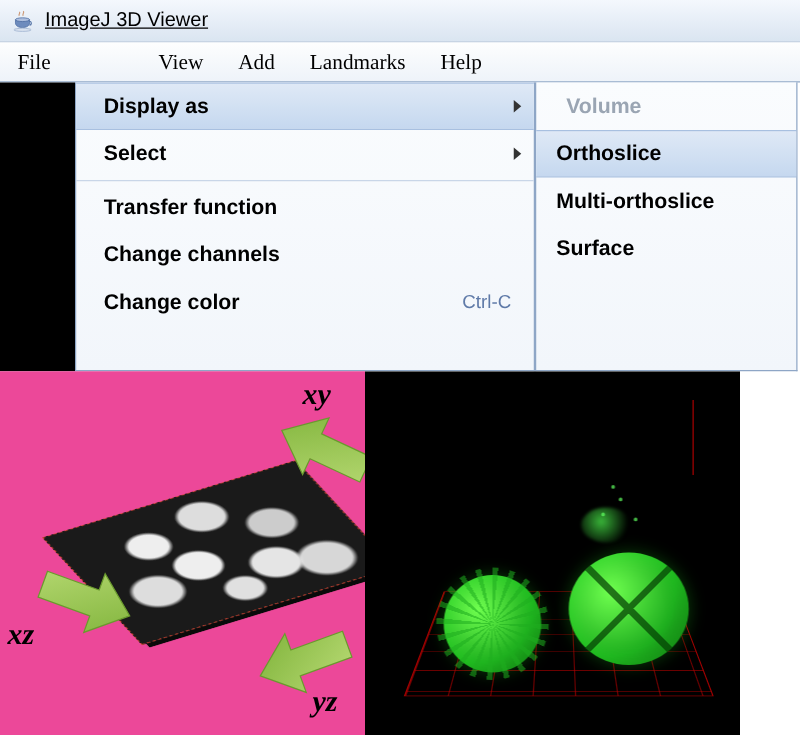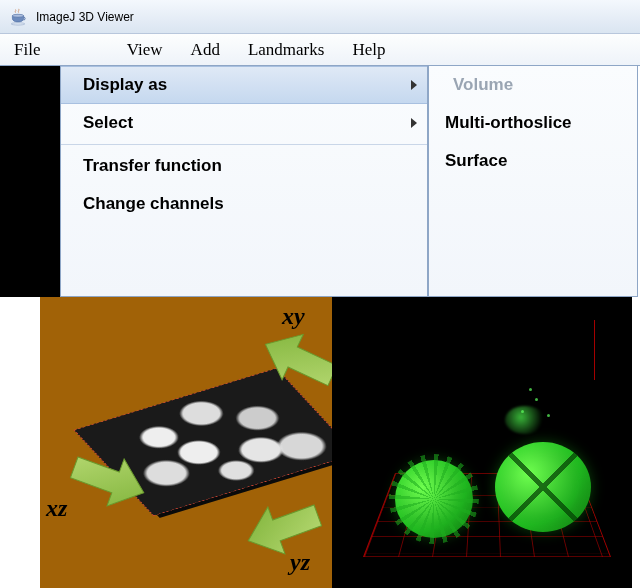--- a/index.html
+++ b/index.html
@@ -10,21 +10,21 @@
     height: 34px;
     background: linear-gradient(to bottom, #f4f8fd 0%, #e7eef7 50%, #dae5f1 100%);
     border-bottom: 1px solid #b8c7dc;
     display: flex; align-items: center; padding: 0 8px; gap: 8px;
   }
   .app-icon {
     width: 20px; height: 20px;
     display: flex; align-items: center; justify-content: center;
   }
   .app-icon svg { width: 20px; height: 20px; }
-  .title-text { font-size: 12px; color: #000; }
+  .title-text { font-size: 16px; color: #000; text-decoration: underline; }
 
   
   .menubar {
     height: 32px;
     background: linear-gradient(to bottom, #fdfefe 0%, #eef3f9 100%);
     border-bottom: 1px solid #8ea6c6;
     display: flex; align-items: stretch;
     font-size: 17px; color: #000;
   }
   .menubar-item {
@@ -84,21 +84,21 @@
   .submenu .sub-item.disabled { color: #9aa5b3; padding-left: 24px; }
   .submenu .sub-item.hovered {
     background: linear-gradient(to bottom, #dfe9f6, #c5d8ef);
     border-top: 1px solid #a8c0e0; border-bottom: 1px solid #a8c0e0;
   }
 
   
   .illustration-row {
     display: flex; height: 291px; width: 640px; position: relative;
   }
-  .illus-left { width: 292px; height: 291px; position: relative; background: #a16207; margin-left: 40px; }
+  .illus-left { width: 292px; height: 291px; position: relative; background: #ec4899; }
   .illus-right { width: 300px; height: 291px; position: relative; background: #000; }
 
   
   .big-arrow { position: absolute; }
   .axis-label { position: absolute; font-family: "Times New Roman", serif; font-style: italic; font-size: 24px; font-weight: bold; color: #000; }
 
   
   .slab {
     position: absolute; left: 60px; top: 60px; width: 230px; height: 170px;
     transform: rotateX(55deg) rotateZ(-28deg);
@@ -195,25 +195,32 @@
       <span>Select</span>
       <span class="arrow"></span>
     </div>
     <div class="menu-sep"></div>
     <div class="menu-item">
       <span>Transfer function</span>
     </div>
     <div class="menu-item">
       <span>Change channels</span>
     </div>
+    <div class="menu-item">
+      <span>Change color</span>
+      <span class="shortcut">Ctrl-C</span>
+    </div>
   </div>
 
   <div class="submenu">
     <div class="sub-item disabled">
       <span>Volume</span>
+    </div>
+    <div class="sub-item hovered">
+      <span>Orthoslice</span>
     </div>
     <div class="sub-item">
       <span>Multi-orthoslice</span>
     </div>
     <div class="sub-item">
       <span>Surface</span>
     </div>
   </div>
 </div>
 

